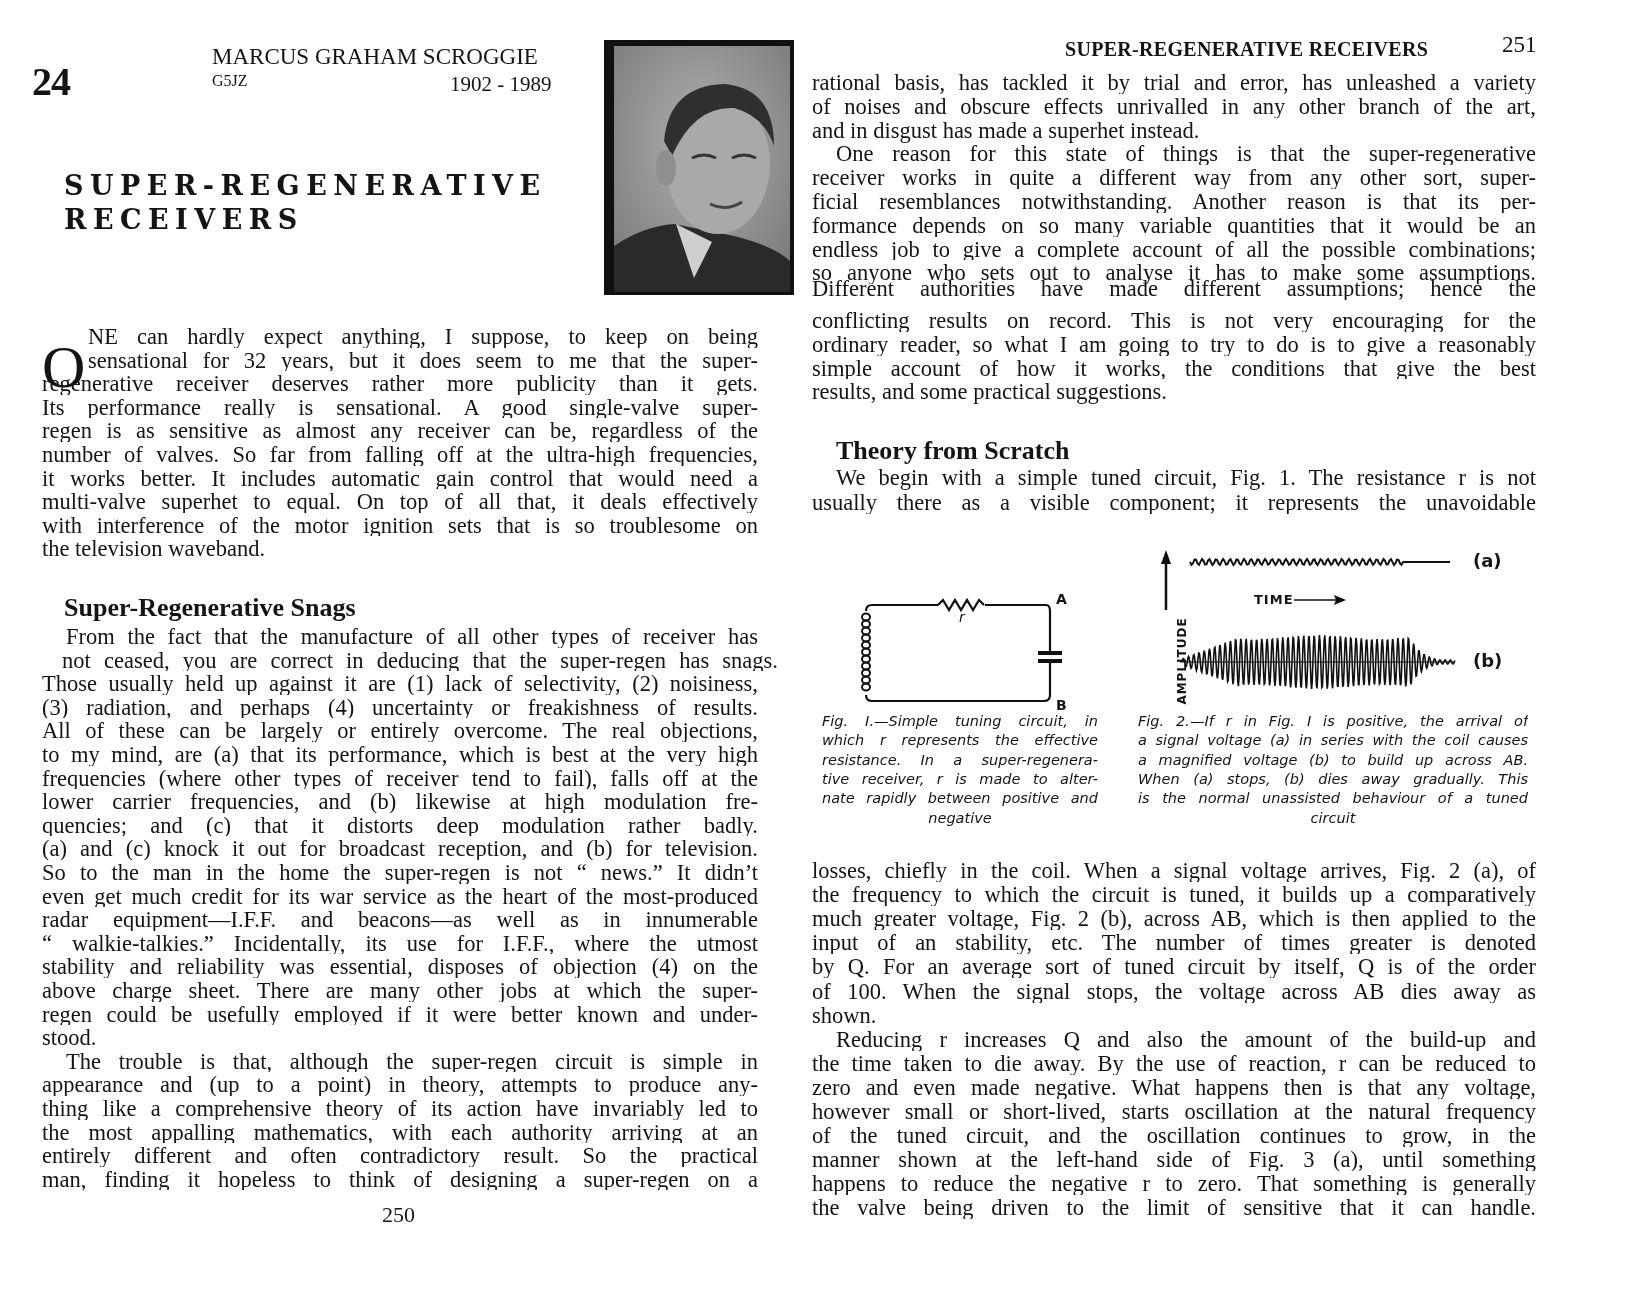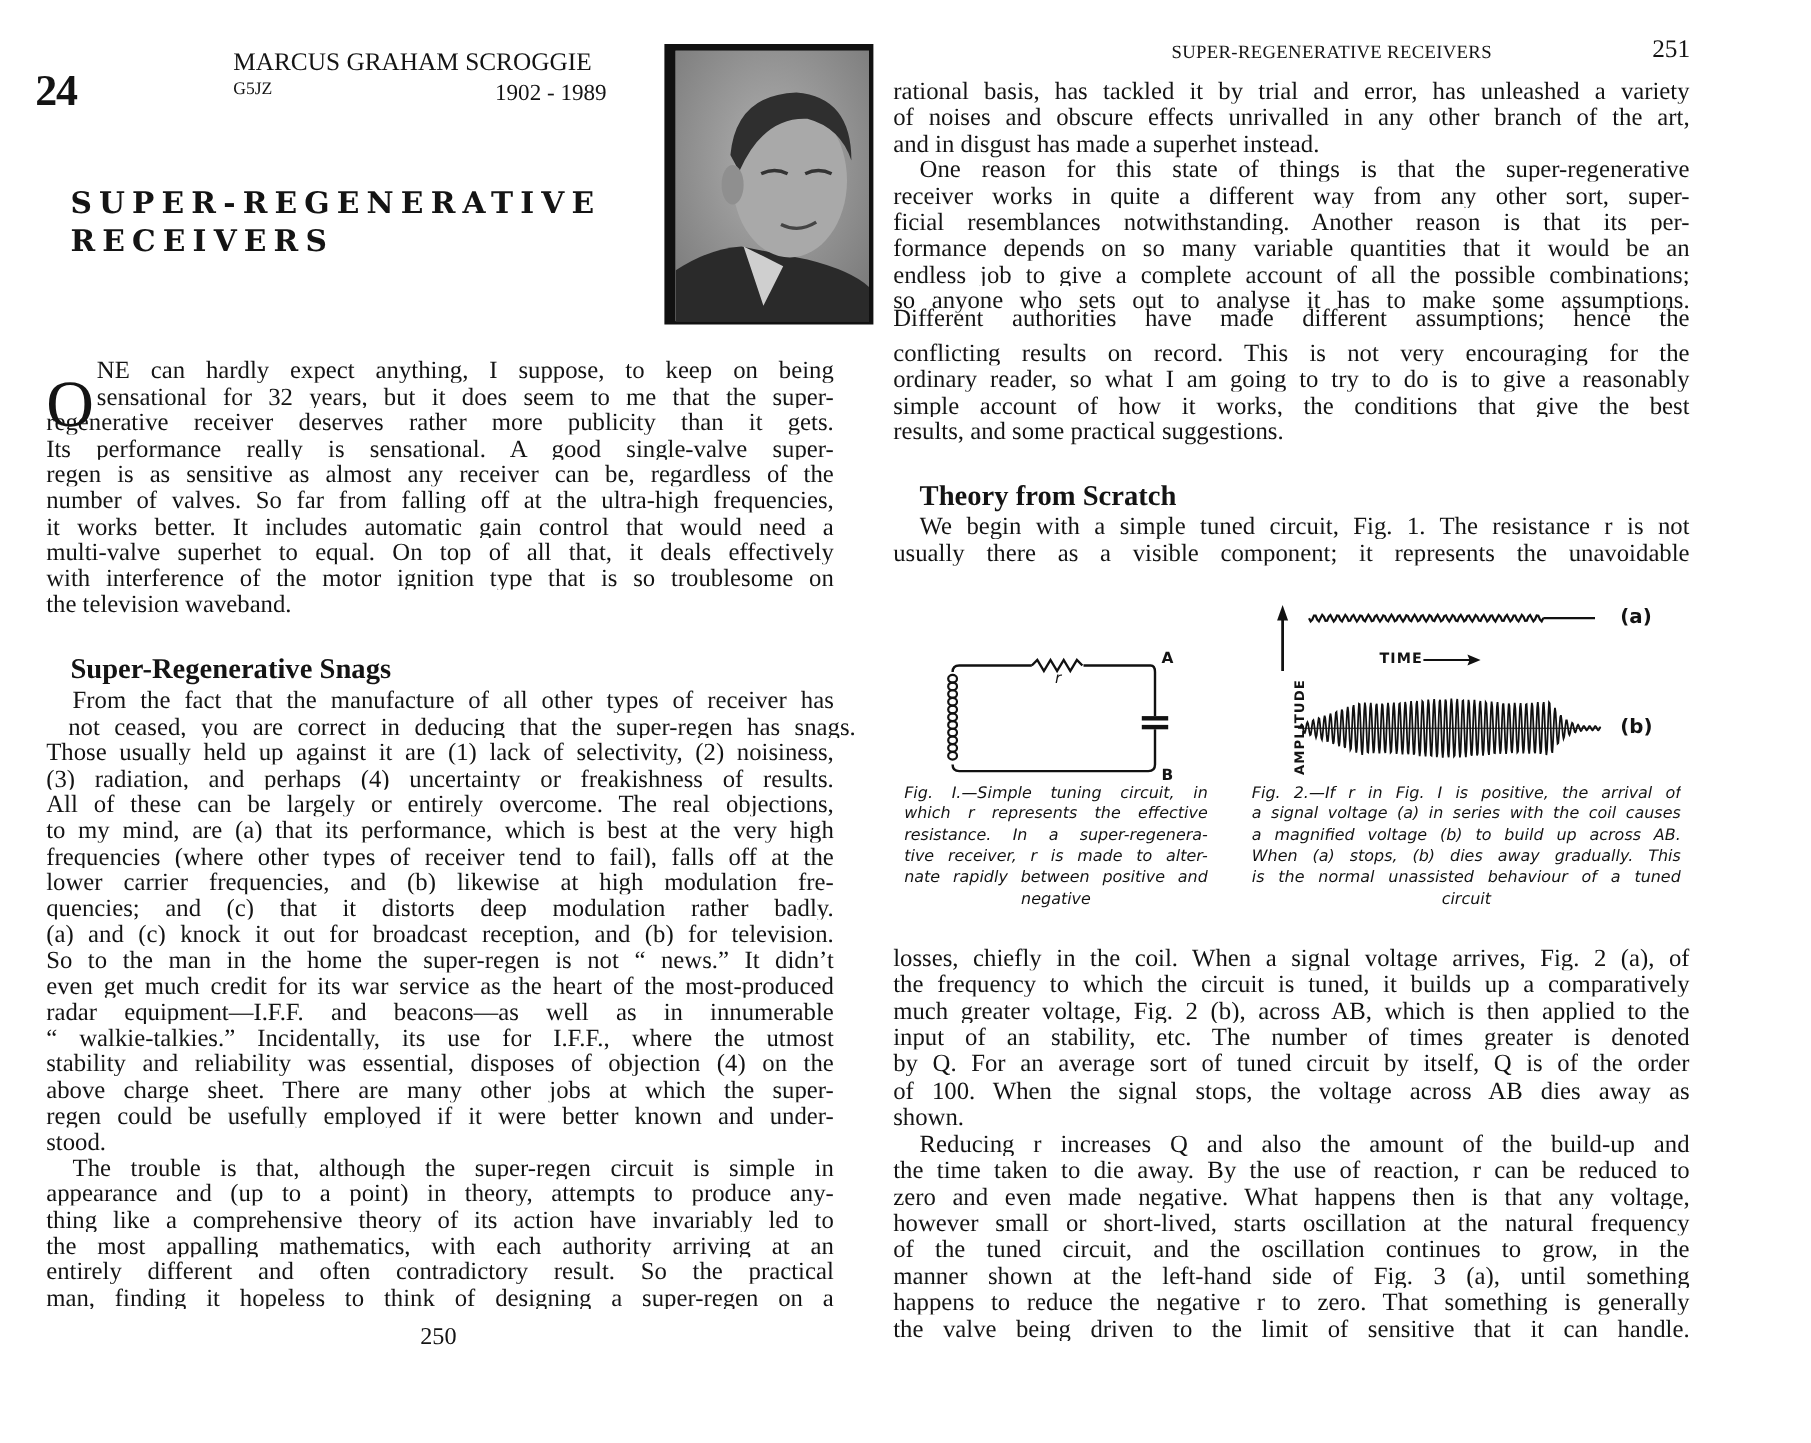--- a/index.html
+++ b/index.html
@@ -11,21 +11,21 @@
   .chapnum { left: 32px; top: 58px; font-size: 40px; font-weight: bold; letter-spacing: -1px; }
   .author { left: 212px; top: 44px; font-size: 23px; }
   .callsign { left: 212px; top: 72px; font-size: 16px; }
   .years { left: 450px; top: 72px; font-size: 21px; }
   .title { left: 64px; font-family: "DejaVu Serif", serif; font-weight: bold; font-size: 27px; letter-spacing: 6.5px; }
   .photo { left: 604px; top: 40px; width: 190px; height: 255px; background: #111; }
   .photo-inner { position: absolute; left: 10px; top: 6px; width: 176px; height: 246px; background: #8a8a8a; overflow: hidden; }
   .dropcap { left: 42px; top: 342px; font-size: 60px; line-height: 50px; }
   .section { font-weight: bold; font-size: 26px; }
   .pgnum { font-size: 22px; }
-  .runhead { left: 1065px; top: 38px; font-size: 17px; letter-spacing: 0.3px; }
+  .runhead { left: 1065px; top: 38px; font-size: 20px; letter-spacing: 0.3px; font-weight: bold; }
   .caption { position: absolute; white-space: nowrap; font-family: "DejaVu Sans", sans-serif; font-style: italic;
              font-size: 14.5px; line-height: 19.5px; }
   .fig-label { font-family: "DejaVu Sans", sans-serif; font-weight: bold; }
 </style>
 </head>
 <body>
 
 <div>
   <div class="abs chapnum">24</div>
   <div class="abs author">MARCUS GRAHAM SCROGGIE</div>
@@ -60,21 +60,21 @@
   <div class="abs dropcap">O</div>
   <div id="left-intro">
       <div class="line just" style="left: 88px; top: 324px; width: 670px; white-space: normal; height: 23.6px; overflow: hidden;">NE can hardly expect anything, I suppose, to keep on being</div>
       <div class="line just" style="left: 88px; top: 347.6px; width: 670px; white-space: normal; height: 23.6px; overflow: hidden;">sensational for 32 years, but it does seem to me that the super-</div>
       <div class="line just" style="left: 42px; top: 371.2px; width: 716px; white-space: normal; height: 23.6px; overflow: hidden;">regenerative receiver deserves rather more publicity than it gets.</div>
       <div class="line just" style="left: 42px; top: 394.8px; width: 716px; white-space: normal; height: 23.6px; overflow: hidden;">Its performance really is sensational.  A good single-valve super-</div>
       <div class="line just" style="left: 42px; top: 418.4px; width: 716px; white-space: normal; height: 23.6px; overflow: hidden;">regen is as sensitive as almost any receiver can be, regardless of the</div>
       <div class="line just" style="left: 42px; top: 442px; width: 716px; white-space: normal; height: 23.6px; overflow: hidden;">number of valves.   So far from falling off at the ultra-high frequencies,</div>
       <div class="line just" style="left: 42px; top: 465.6px; width: 716px; white-space: normal; height: 23.6px; overflow: hidden;">it works better.   It includes automatic gain control that would need a</div>
       <div class="line just" style="left: 42px; top: 489.2px; width: 716px; white-space: normal; height: 23.6px; overflow: hidden;">multi-valve superhet to equal.   On top of all that, it deals effectively</div>
-      <div class="line just" style="left: 42px; top: 512.8px; width: 716px; white-space: normal; height: 23.6px; overflow: hidden;">with interference of the motor ignition type that is so troublesome on</div>
+      <div class="line just" style="left: 42px; top: 512.8px; width: 716px; white-space: normal; height: 23.6px; overflow: hidden;">with interference of the motor ignition sets that is so troublesome on</div>
       <div class="line" style="left: 42px; top: 536.4px; width: 716px;">the television waveband.</div>
     </div>
 
   <div class="abs section" style="left:64px; top:593px;">Super-Regenerative Snags</div>
   <div id="left-section">
       <div class="line just" style="left: 66px; top: 624px; width: 692px; white-space: normal; height: 23.6px; overflow: hidden;">From the fact that the manufacture of all other types of receiver has</div>
       <div class="line just" style="left: 42px; top: 647.6px; width: 716px; white-space: normal; height: 23.6px; overflow: hidden; margin-left: 20px;">not ceased, you are correct in deducing that the super-regen has snags.</div>
       <div class="line just" style="left: 42px; top: 671.2px; width: 716px; white-space: normal; height: 23.6px; overflow: hidden;">Those usually held up against it are (1) lack of selectivity, (2) noisiness,</div>
       <div class="line just" style="left: 42px; top: 694.8px; width: 716px; white-space: normal; height: 23.6px; overflow: hidden;">(3) radiation, and perhaps (4) uncertainty or freakishness of results.</div>
       <div class="line just" style="left: 42px; top: 718.4px; width: 716px; white-space: normal; height: 23.6px; overflow: hidden;">All of these can be largely or entirely overcome.   The real objections,</div>

